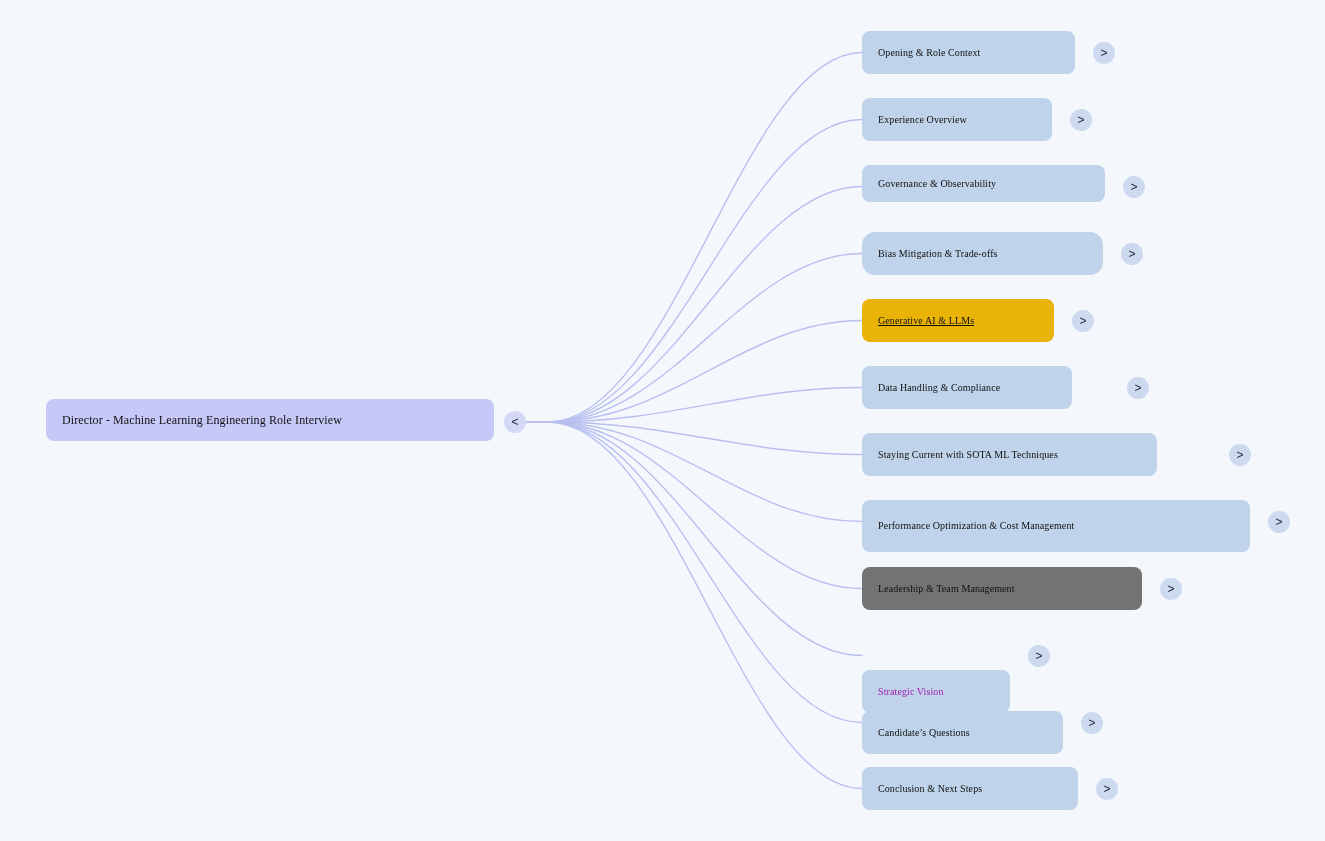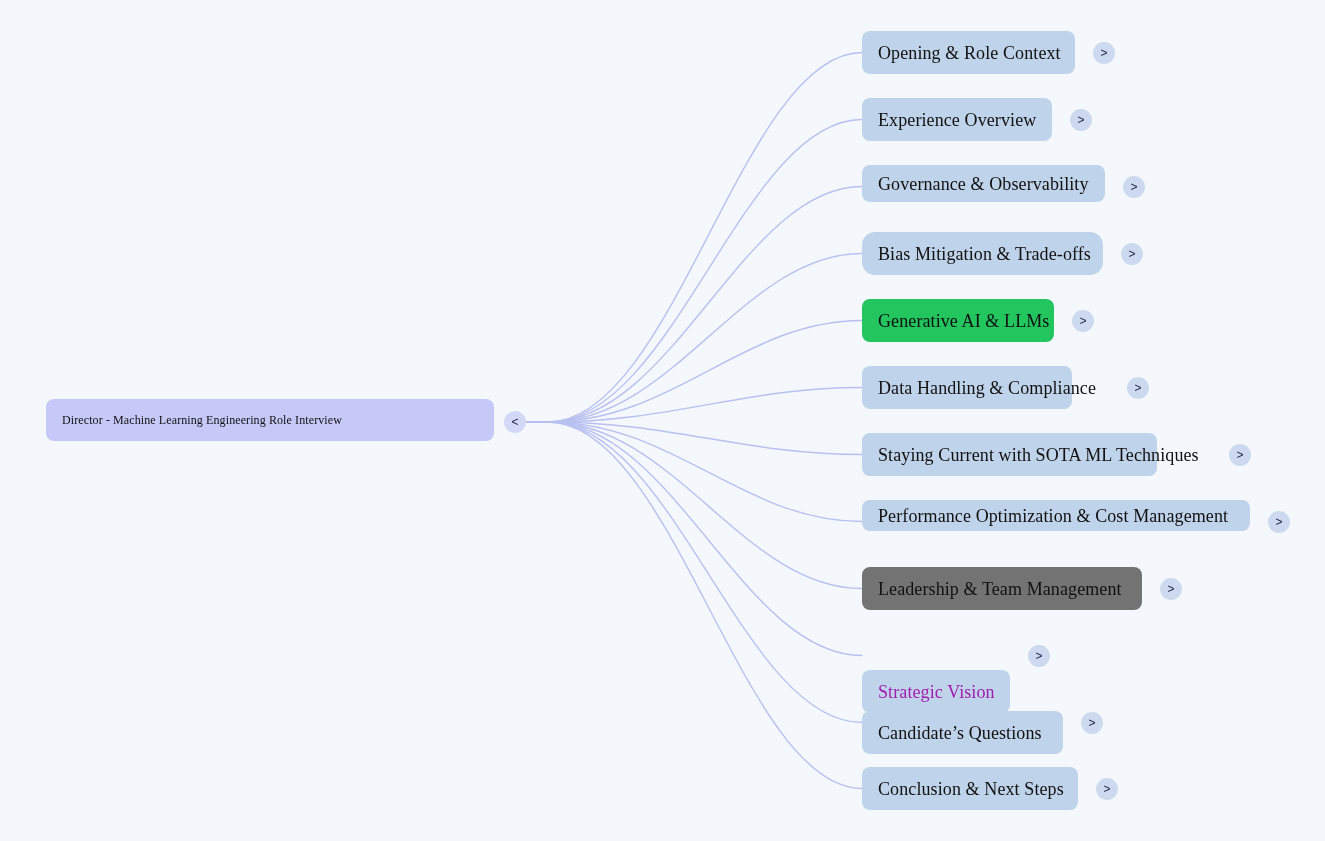--- a/index.html
+++ b/index.html
@@ -29,21 +29,21 @@
     pointer-events: none;
   }
   .node {
     position: absolute;
     box-sizing: border-box;
     display: flex;
     align-items: center;
     border-radius: 8px;
     white-space: nowrap;
     color: #111111;
-    font-size: 18px;
+    font-size: 10px;
     letter-spacing: 0.1px;
     padding: 0 16px;
     height: 42px;
     cursor: pointer;
   }
   .node-root {
     background: #c6c9f8;
     font-size: 12px;
   }
   .node-branch {
@@ -116,39 +116,39 @@
       </div>
       <div class="toggle toggle-branch" style="left: 1123px; top: 175.5px; background: rgb(204, 217, 239);">
         <span>&gt;</span>
       </div>
       <div class="node node-branch" style="left: 862px; top: 232px; width: 241px; height: 43px; background: rgb(191, 211, 234); color: rgb(17, 17, 17); border-radius: 13px;">
         <span class="node-label">Bias Mitigation &amp; Trade-offs</span>
       </div>
       <div class="toggle toggle-branch" style="left: 1121px; top: 242.5px; background: rgb(204, 217, 239);">
         <span>&gt;</span>
       </div>
-      <div class="node node-branch" style="left: 862px; top: 299px; width: 192px; height: 43px; background: #22c55e; color: rgb(17, 17, 17);">
+      <div class="node node-branch" style="left: 862px; top: 299px; width: 192px; height: 43px; background: #eab308; color: rgb(17, 17, 17); text-decoration: underline;">
         <span class="node-label">Generative AI &amp; LLMs</span>
       </div>
       <div class="toggle toggle-branch" style="left: 1072px; top: 309.5px; background: rgb(204, 217, 239);">
         <span>&gt;</span>
       </div>
       <div class="node node-branch" style="left: 862px; top: 366px; width: 210px; height: 43px; background: rgb(191, 211, 234); color: rgb(17, 17, 17);">
         <span class="node-label">Data Handling &amp; Compliance</span>
       </div>
       <div class="toggle toggle-branch" style="left: 1127px; top: 376.5px; background: rgb(204, 217, 239);">
         <span>&gt;</span>
       </div>
       <div class="node node-branch" style="left: 862px; top: 433px; width: 295px; height: 43px; background: rgb(191, 211, 234); color: rgb(17, 17, 17);">
         <span class="node-label">Staying Current with SOTA ML Techniques</span>
       </div>
       <div class="toggle toggle-branch" style="left: 1229px; top: 443.5px; background: rgb(204, 217, 239);">
         <span>&gt;</span>
       </div>
-      <div class="node node-branch" style="left: 862px; top: 500px; width: 388px; height: 31px; background: rgb(191, 211, 234); color: rgb(17, 17, 17);">
+      <div class="node node-branch" style="left: 862px; top: 500px; width: 388px; height: 52px; background: rgb(191, 211, 234); color: rgb(17, 17, 17);">
         <span class="node-label">Performance Optimization &amp; Cost Management</span>
       </div>
       <div class="toggle toggle-branch" style="left: 1268px; top: 510.5px; background: rgb(204, 217, 239);">
         <span>&gt;</span>
       </div>
       <div class="node node-branch" style="left: 862px; top: 567px; width: 280px; height: 43px; background: #737373; color: rgb(17, 17, 17);">
         <span class="node-label">Leadership &amp; Team Management</span>
       </div>
       <div class="toggle toggle-branch" style="left: 1160px; top: 577.5px; background: rgb(204, 217, 239);">
         <span>&gt;</span>

